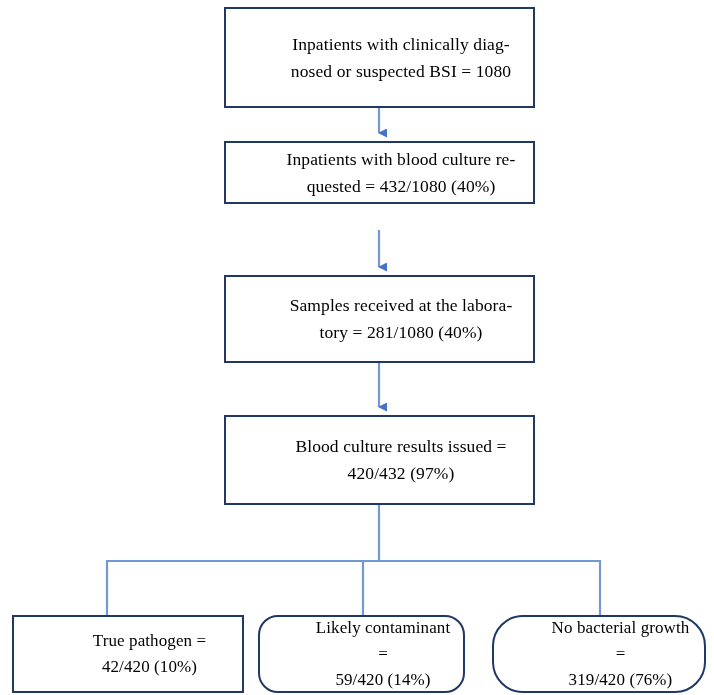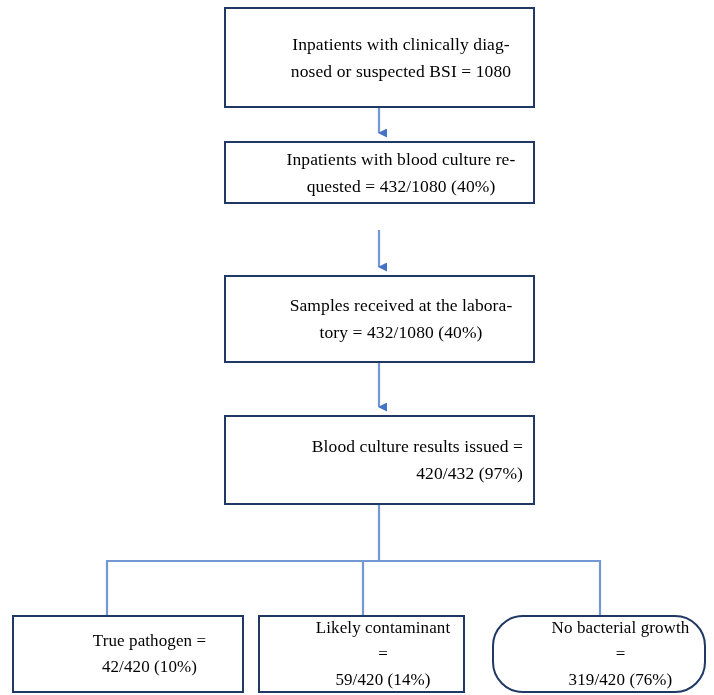--- a/index.html
+++ b/index.html
@@ -52,32 +52,32 @@
   .node.main {
     left: 224px;
     width: 311px;
   }
   .node.main .node-text {
     font-size: 17.5px;
   }
   #node-1 { top: 7px;   height: 101px; }
   #node-2 { top: 141px; height: 63px;  }
   #node-3 { top: 275px; height: 88px;  }
-  #node-4 { top: 415px; height: 90px; text-align: right;  }
+  #node-4 { top: 415px; height: 90px;  }
 
   
   .node.outcome {
     top: 615px;
     height: 78px;
   }
   .node.outcome .node-text {
     font-size: 17px;
   }
   #node-5 { left: 12px;  width: 232px; }
-  #node-6 { left: 258px; width: 207px; }
+  #node-6 { left: 258px; width: 207px; border-radius: 20px; }
   #node-7 { left: 492px; width: 214px; border-radius: 31px; }
 </style>
 </head>
 <body>
 
 <div id="flowchart">
 
   <svg class="connector-layer" viewBox="0 0 714 695" width="714" height="695" xmlns="http://www.w3.org/2000/svg">
     <defs>
       <marker id="arrowhead" markerWidth="9" markerHeight="9" refX="4.5" refY="8" orient="auto" markerUnits="userSpaceOnUse">
@@ -103,21 +103,21 @@
 nosed or suspected BSI = 1080</span>
   </div>
 
   <div class="node main" id="node-2">
     <span class="node-text">Inpatients with blood culture re-
 quested = 432/1080 (40%)</span>
   </div>
 
   <div class="node main" id="node-3">
     <span class="node-text">Samples received at the labora-
-tory = 432/1080 (40%)</span>
+tory = 281/1080 (40%)</span>
   </div>
 
   <div class="node main" id="node-4">
     <span class="node-text">Blood culture results issued =
 420/432 (97%)</span>
   </div>
 
   <div class="node outcome" id="node-5">
     <span class="node-text">True pathogen =
 42/420 (10%)</span>

